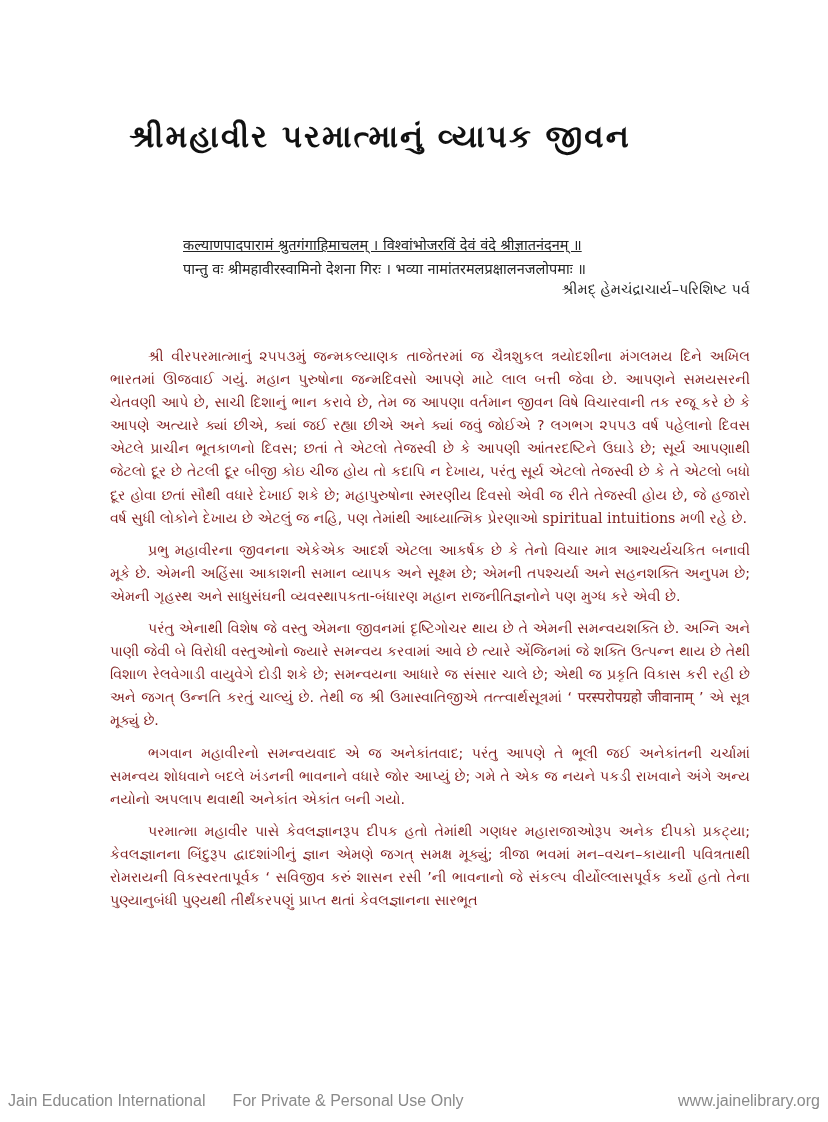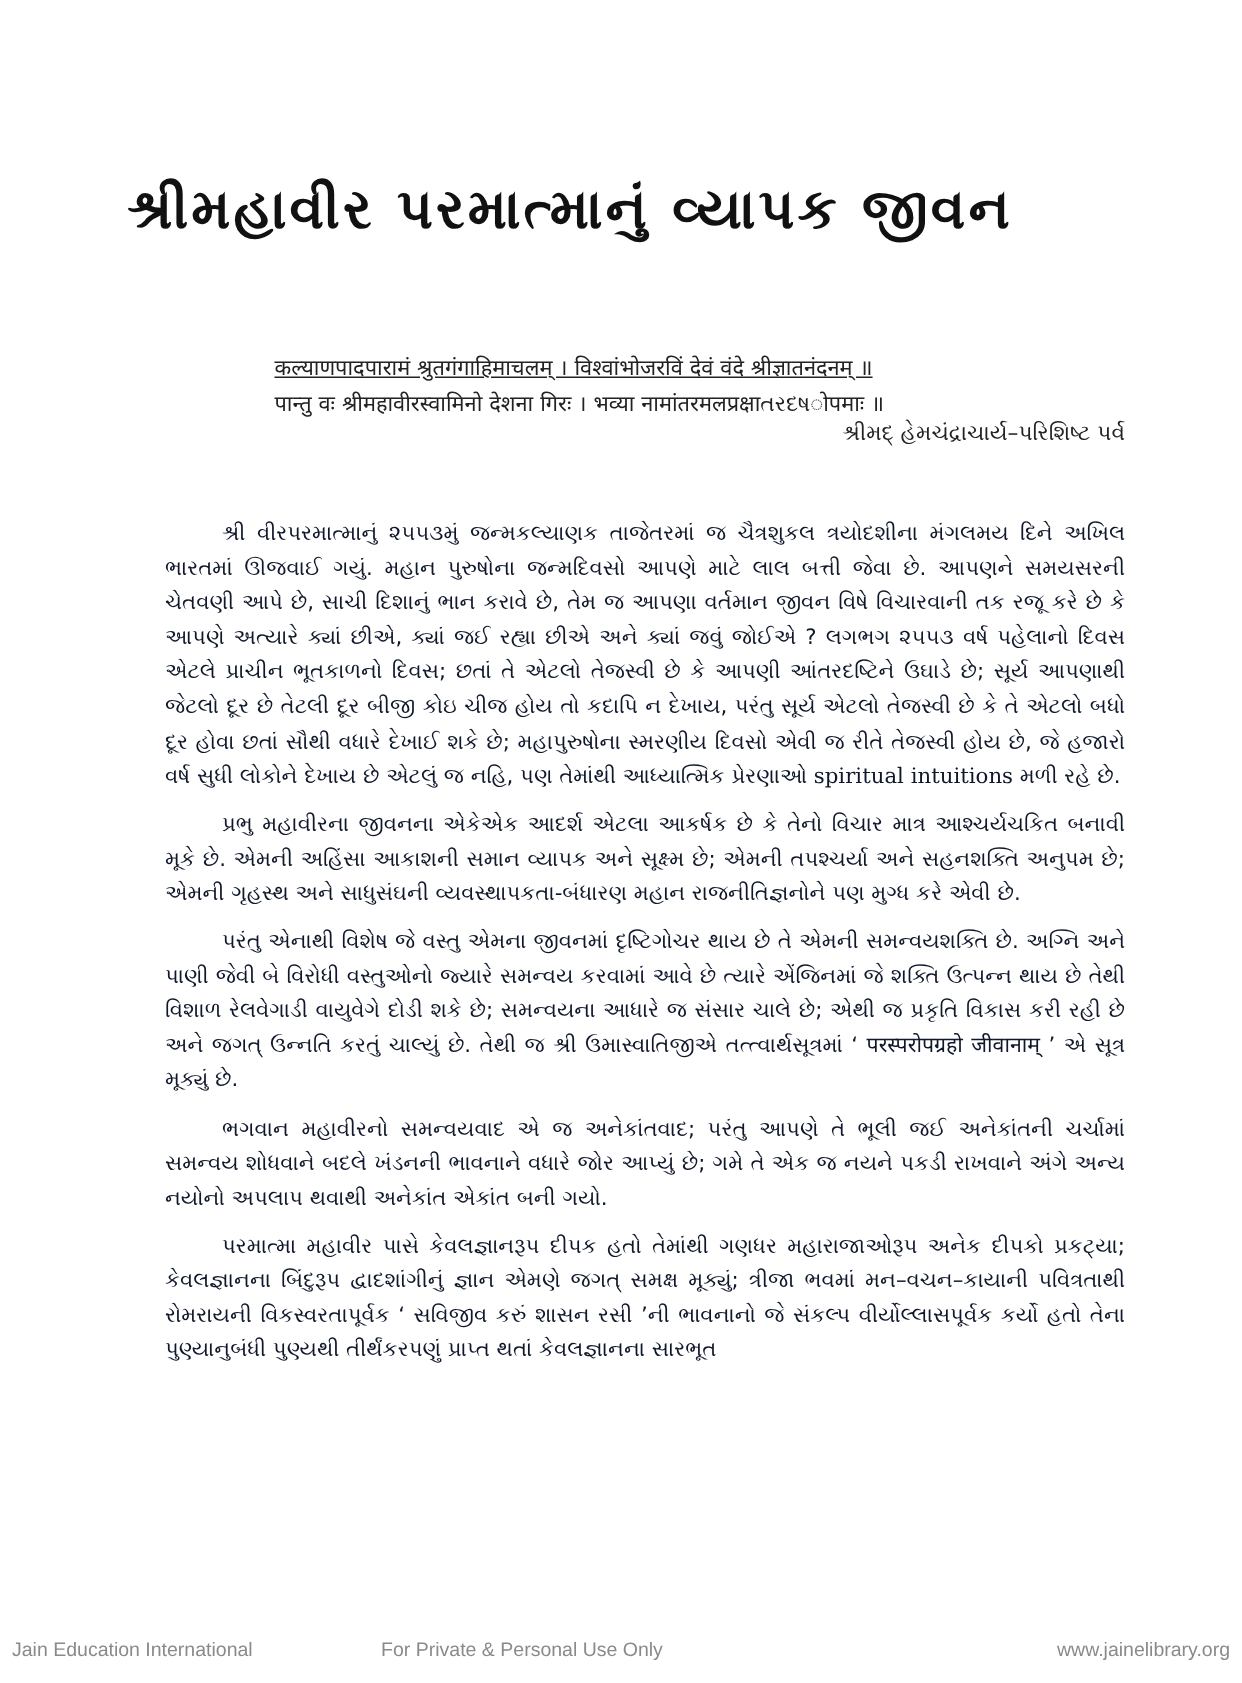--- a/index.html
+++ b/index.html
@@ -4,61 +4,61 @@
 <style>
   html, body { margin: 0; padding: 0; }
   body {
     width: 828px; height: 1122px; background: #ffffff; position: relative;
     overflow: hidden; color: #1a1a1a;
     font-family: "DejaVu Sans", sans-serif;
   }
   .page { position: absolute; left: 0; top: 0; width: 828px; height: 1122px; }
   .title {
     position: absolute; top: 118px; left: 0; width: 760px; text-align: center;
-    font-size: 37px; font-weight: bold; letter-spacing: 2px; color: #111;
+    font-size: 31px; font-weight: bold; letter-spacing: 2px; color: #111;
   }
   .author {
     position: absolute; top: 174px; left: 0; width: 828px; text-align: center;
     font-size: 16px; font-weight: bold; color: #1a1a1a;
   }
   .verse {
     position: absolute; left: 183px; width: 580px; font-size: 14.5px; color: #222;
     white-space: nowrap; font-family: "DejaVu Sans", sans-serif;
   }
   .verse1 { top: 234px; text-decoration: underline; }
   .verse2 { top: 258px; }
   .attribution {
     position: absolute; top: 281px; right: 78px; font-size: 14.5px; color: #222;
     white-space: nowrap;
     text-align: center;
   }
   .body-text {
     position: absolute; top: 345px; left: 110px; width: 640px;
-    font-size: 14.2px; line-height: 23.1px; text-align: justify; color: #0f172a;
+    font-size: 14.2px; line-height: 23.1px; text-align: justify; color: #7f1d1d;
   }
   .body-text p { margin: 0 0 9px 0; text-indent: 38px; }
   .latin { font-family: "DejaVu Serif", serif; }
   .footer {
     position: absolute; top: 1092px; left: 0; width: 828px; height: 20px;
-    font-family: "Liberation Sans", sans-serif; font-size: 13px; color: #8a8a8a;
+    font-family: "Liberation Sans", sans-serif; font-size: 16px; color: #8a8a8a;
   }
   .footer .f-left { position: absolute; left: 8px; top: 0; }
   .footer .f-center { position: absolute; left: 0; width: 696px; text-align: center; top: 0; }
   .footer .f-right { position: absolute; right: 8px; top: 0; }
 </style>
 </head>
 <body>
 
 <div class="page">
 
   <h1 class="title" style="margin:0;">શ્રીમહાવીર પરમાત્માનું વ્યાપક જીવન</h1>
 
 
   <div class="verse verse1">कल्याणपादपारामं श्रुतगंगाहिमाचलम् ।  विश्वांभोजरविं देवं वंदे श्रीज्ञातनंदनम् ॥</div>
-  <div class="verse verse2">पान्तु वः श्रीमहावीरस्वामिनो देशना गिरः ।  भव्या नामांतरमलप्रक्षाતરદષोपमाः ॥</div>
+  <div class="verse verse2">पान्तु वः श्रीमहावीरस्वामिनो देशना गिरः ।  भव्या नामांतरमलप्रक्षालनजलोपमाः ॥</div>
   <div class="attribution">શ્રીમદ્ હેમચંદ્રાચાર્ય–પરિશિષ્ટ પર્વ</div>
 
   <div class="body-text">
     <p><span>શ્રી વીરપરમાત્માનું ૨૫૫૩મું જન્મકલ્યાણક તાજેતરમાં જ ચૈત્રશુકલ ત્રયોદશીના મંગલમય દિને અખિલ ભારતમાં ઊજવાઈ ગયું. મહાન પુરુષોના જન્મદિવસો આપણે માટે લાલ બત્તી જેવા છે. આપણને સમયસરની ચેતવણી આપે છે, સાચી દિશાનું ભાન કરાવે છે, તેમ જ આપણા વર્તમાન જીવન વિષે વિચારવાની તક રજૂ કરે છે કે આપણે અત્યારે ક્યાં છીએ, ક્યાં જઈ રહ્યા છીએ અને ક્યાં જવું જોઈએ ? લગભગ ૨૫૫૩ વર્ષ પહેલાનો દિવસ એટલે પ્રાચીન ભૂતકાળનો દિવસ; છતાં તે એટલો તેજસ્વી છે કે આપણી આંતરદષ્ટિને ઉઘાડે છે; સૂર્ય આપણાથી જેટલો દૂર છે તેટલી દૂર બીજી કોઇ ચીજ હોય તો કદાપિ ન દેખાય, પરંતુ સૂર્ય એટલો તેજસ્વી છે કે તે એટલો બધો દૂર હોવા છતાં સૌથી વધારે દેખાઈ શકે છે; મહાપુરુષોના સ્મરણીય દિવસો એવી જ રીતે તેજસ્વી હોય છે, જે હજારો વર્ષ સુધી લોકોને દેખાય છે એટલું જ નહિ, પણ તેમાંથી આધ્યાત્મિક પ્રેરણાઓ</span> <span class="latin">spiritual intuitions</span><span> મળી રહે છે.</span></p>
     <p>પ્રભુ મહાવીરના જીવનના એકેએક આદર્શ એટલા આકર્ષક છે કે તેનો વિચાર માત્ર આશ્ચર્યચકિત બનાવી મૂકે છે. એમની અહિંસા આકાશની સમાન વ્યાપક અને સૂક્ષ્મ છે; એમની તપશ્ચર્યા અને સહનશક્તિ અનુપમ છે; એમની ગૃહસ્થ અને સાધુસંઘની વ્યવસ્થાપકતા-બંધારણ મહાન રાજનીતિજ્ઞનોને પણ મુગ્ધ કરે એવી છે.</p>
     <p>પરંતુ એનાથી વિશેષ જે વસ્તુ એમના જીવનમાં દૃષ્ટિગોચર થાય છે તે એમની સમન્વયશક્તિ છે. અગ્નિ અને પાણી જેવી બે વિરોધી વસ્તુઓનો જ્યારે સમન્વય કરવામાં આવે છે ત્યારે એંજિનમાં જે શક્તિ ઉત્પન્ન થાય છે તેથી વિશાળ રેલવેગાડી વાયુવેગે દોડી શકે છે; સમન્વયના આધારે જ સંસાર ચાલે છે; એથી જ પ્રકૃતિ વિકાસ કરી રહી છે અને જગત્ ઉન્નતિ કરતું ચાલ્યું છે. તેથી જ શ્રી ઉમાસ્વાતિજીએ તત્ત્વાર્થસૂત્રમાં ‘ परस्परोपग्रहो जीवानाम् ’ એ સૂત્ર મૂક્યું છે.</p>
     <p>ભગવાન મહાવીરનો સમન્વયવાદ એ જ અનેકાંતવાદ; પરંતુ આપણે તે ભૂલી જઈ અનેકાંતની ચર્ચામાં સમન્વય શોધવાને બદલે ખંડનની ભાવનાને વધારે જોર આપ્યું છે; ગમે તે એક જ નયને પકડી રાખવાને અંગે અન્ય નયોનો અપલાપ થવાથી અનેકાંત એકાંત બની ગયો.</p>
     <p>પરમાત્મા મહાવીર પાસે કેવલજ્ઞાનરૂપ દીપક હતો તેમાંથી ગણધર મહારાજાઓરૂપ અનેક દીપકો પ્રકટ્યા; કેવલજ્ઞાનના બિંદુરૂપ દ્વાદશાંગીનું જ્ઞાન એમણે જગત્ સમક્ષ મૂક્યું; ત્રીજા ભવમાં મન–વચન–કાયાની પવિત્રતાથી રોમરાયની વિકસ્વરતાપૂર્વક ‘ સવિજીવ કરું શાસન રસી ’ની ભાવનાનો જે સંકલ્પ વીર્યોલ્લાસપૂર્વક કર્યો હતો તેના પુણ્યાનુબંધી પુણ્યથી તીર્થંકરપણું પ્રાપ્ત થતાં કેવલજ્ઞાનના સારભૂત</p>
   </div>
 

